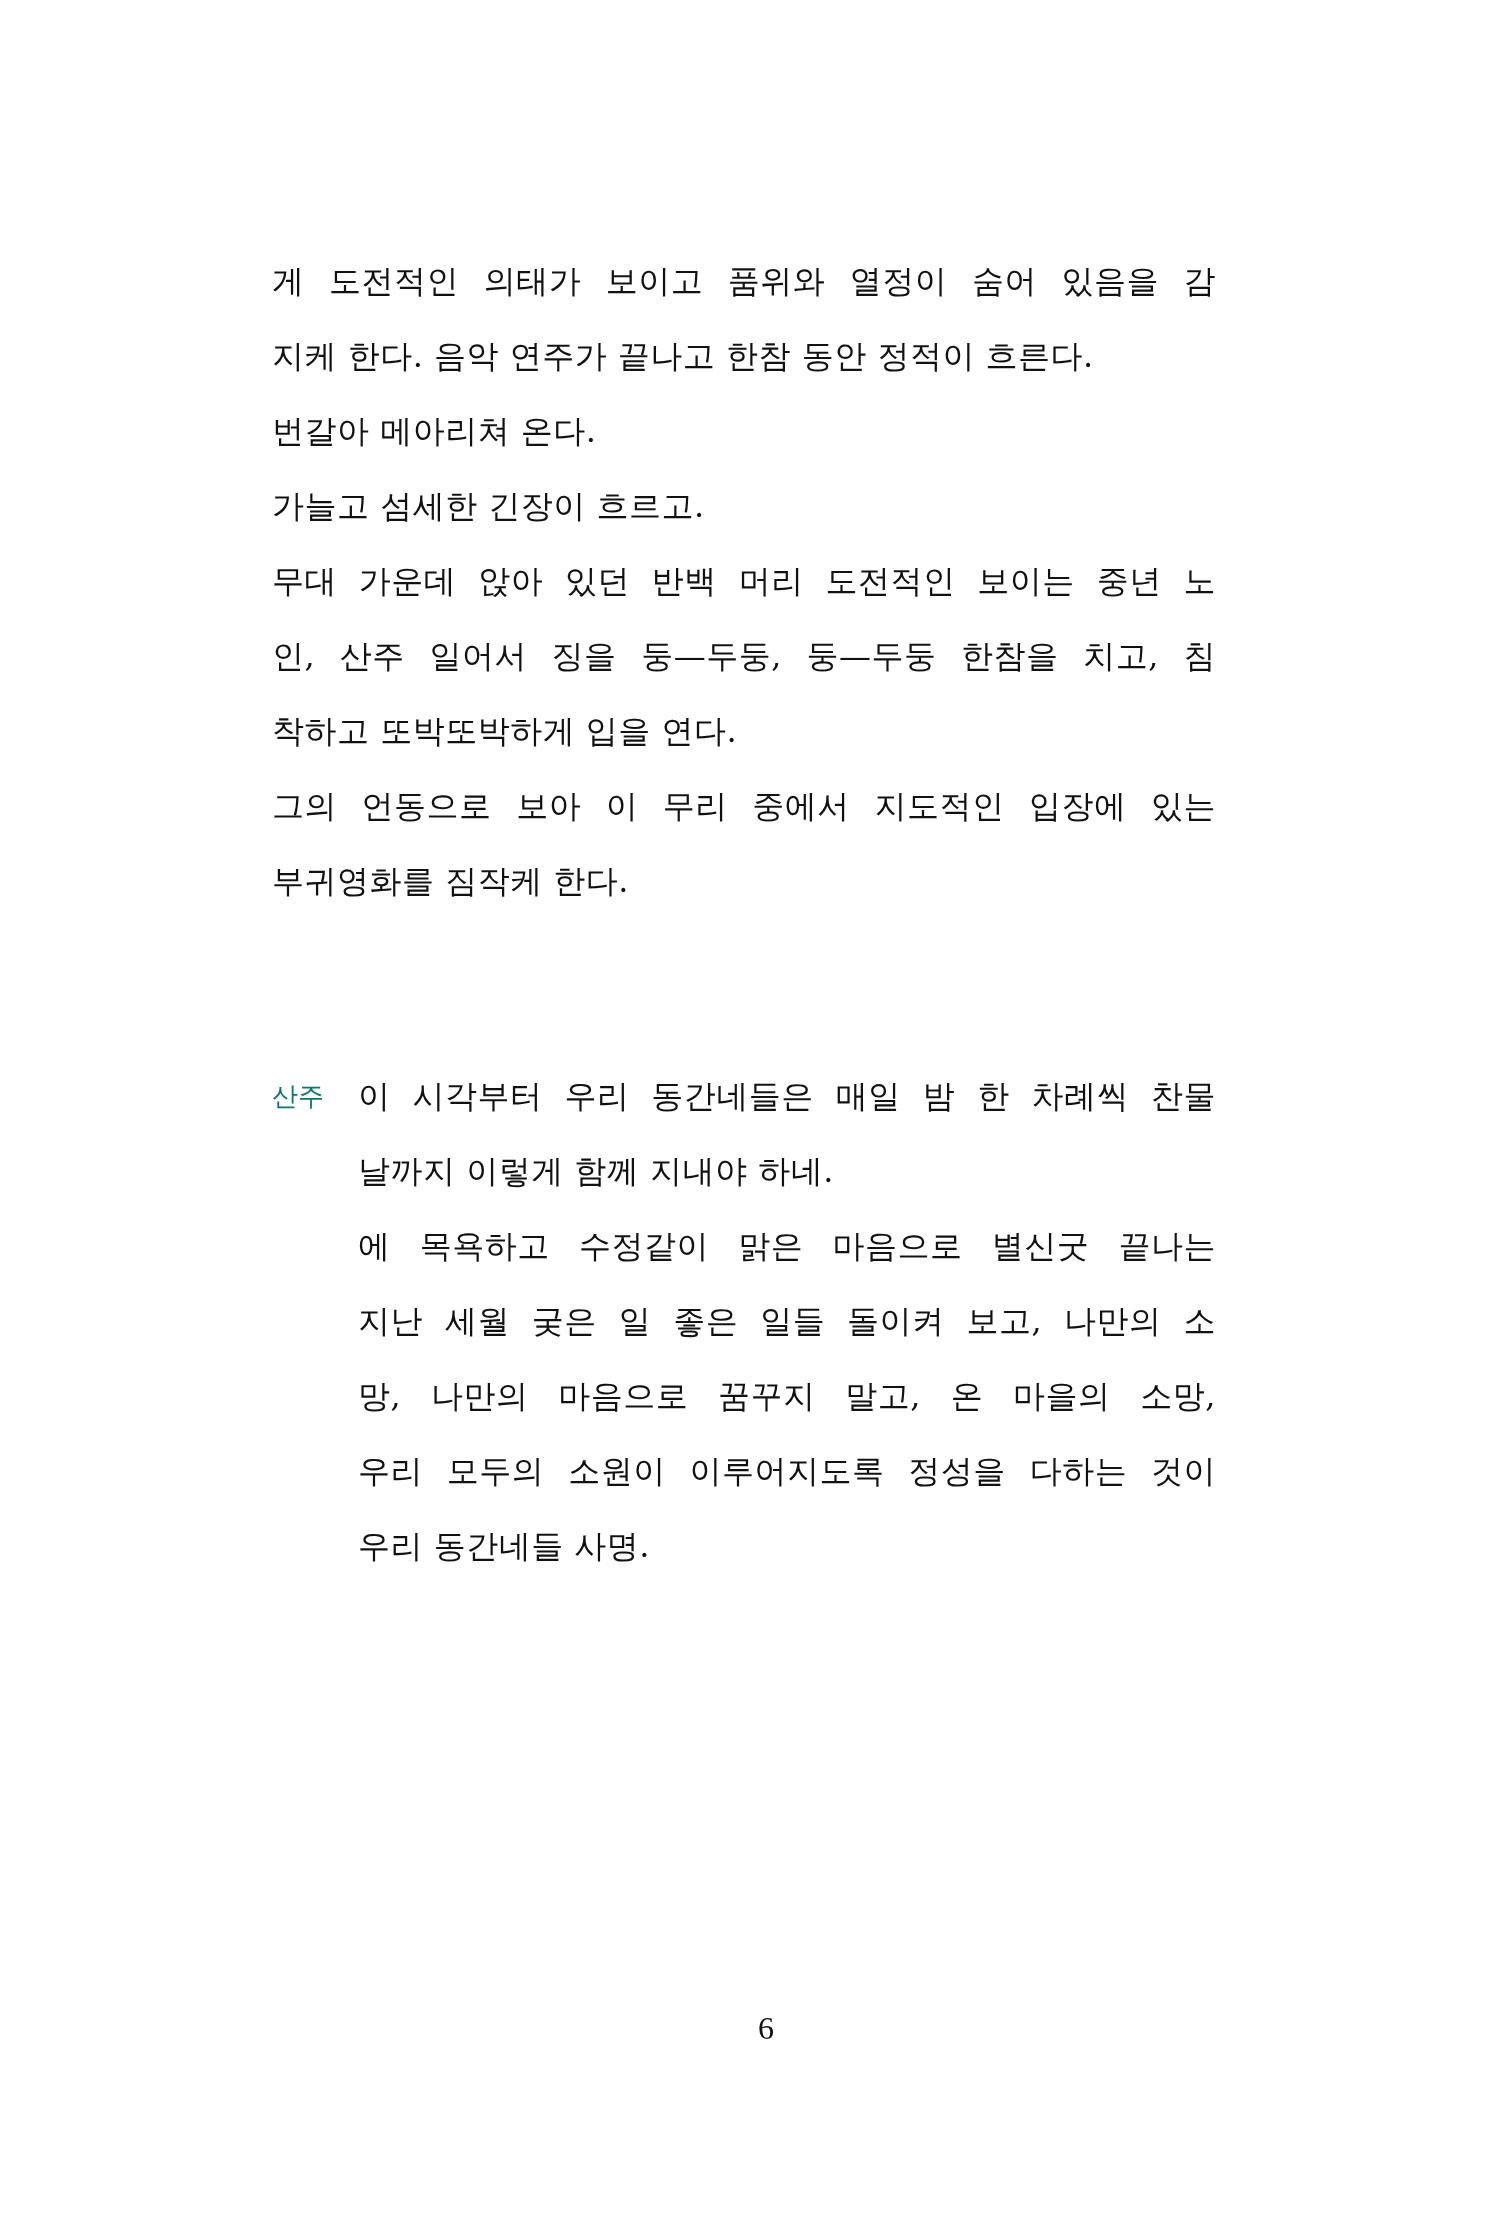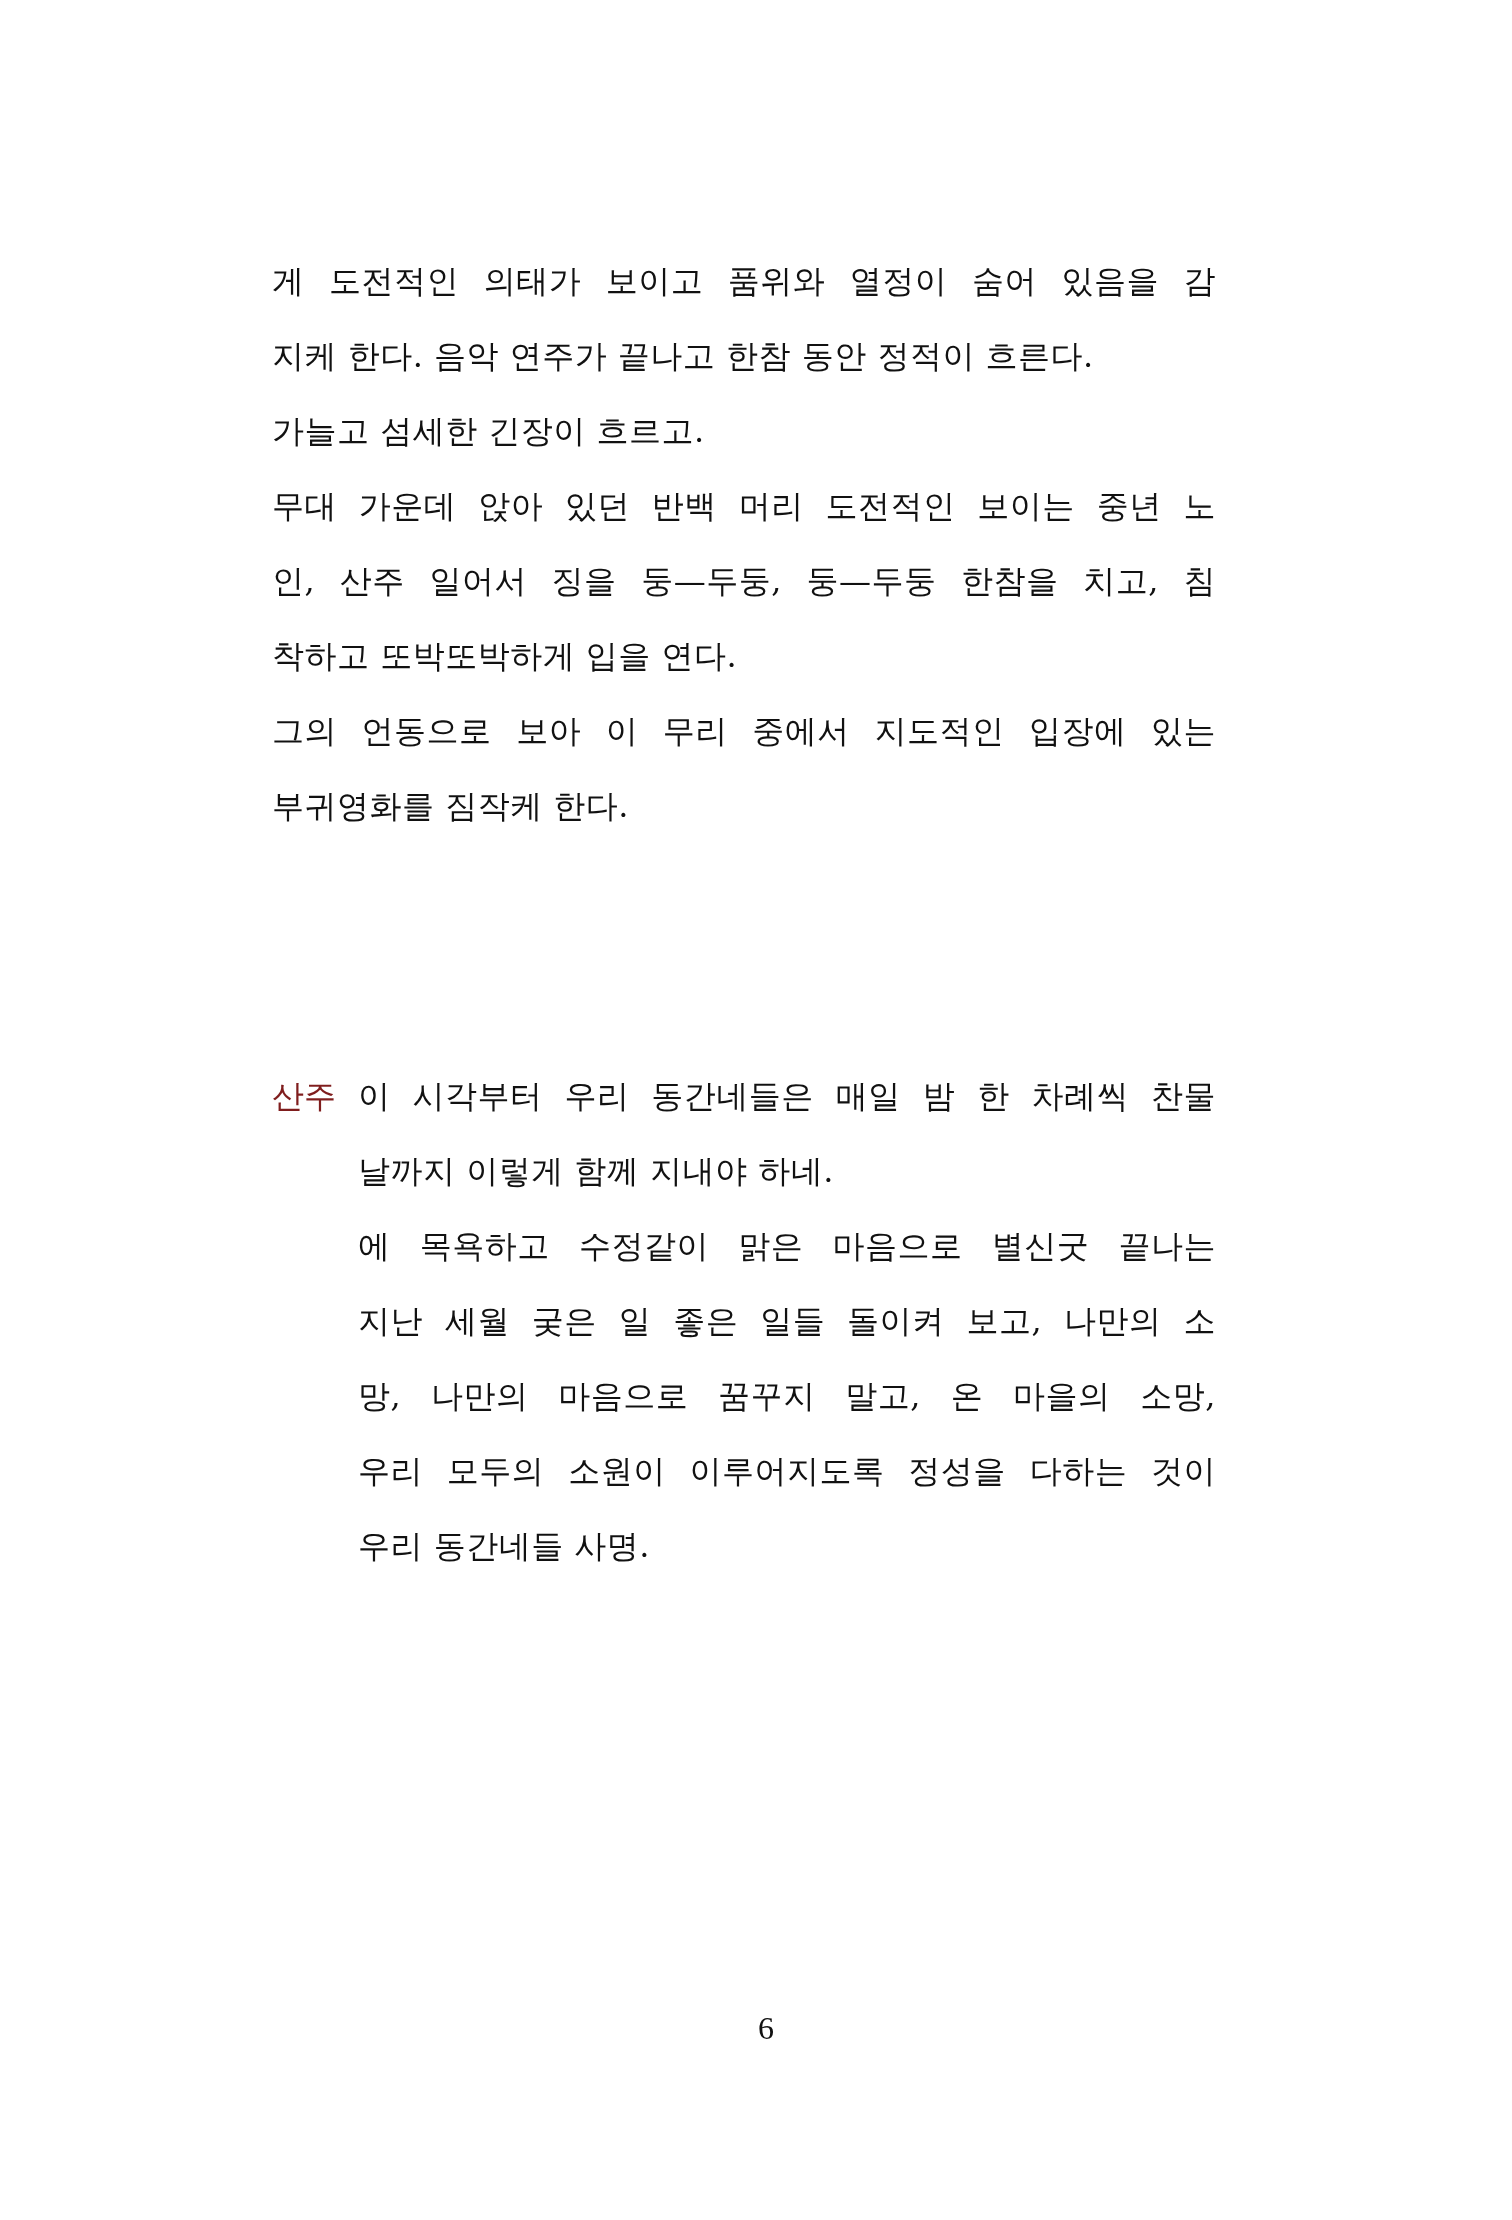--- a/index.html
+++ b/index.html
@@ -46,24 +46,24 @@
       left: 262px;
       width: 944px;
       top: 1059px;
     }
     .dialogue .speaker {
       position: absolute;
       left: 0;
       top: 0;
       height: 75px;
       line-height: 75px;
-      font-size: 32px;
+      font-size: 26px;
       font-family: "DejaVu Sans", "Liberation Sans", sans-serif;
       font-weight: normal;
-      color: #7f1d1d;
+      color: #0f766e;
     }
     .dialogue .speech {
       position: absolute;
       left: 86px;
       width: 858px;
       top: 0;
     }
     .page-number {
       position: absolute;
       left: 0;
@@ -79,20 +79,21 @@
 </head>
 <body>
 
 <div class="page">
 
   <div class="text-block">
 
     <span class="line">게 도전적인 의태가 보이고 품위와 열정이 숨어 있음을 감</span>
     <span class="line last">지케 한다. 음악 연주가 끝나고 한참 동안 정적이 흐른다.</span>
 
+    <span class="line last">번갈아 메아리쳐 온다.</span>
 
     <span class="line last">가늘고 섬세한 긴장이 흐르고.</span>
 
     <span class="line">무대 가운데 앉아 있던 반백 머리 도전적인 보이는 중년 노</span>
     <span class="line">인, 산주 일어서 징을 둥—두둥, 둥—두둥 한참을 치고, 침</span>
     <span class="line last">착하고 또박또박하게 입을 연다.</span>
 
     <span class="line">그의 언동으로 보아 이 무리 중에서 지도적인 입장에 있는</span>
     <span class="line last">부귀영화를 짐작케 한다.</span>
   </div>

